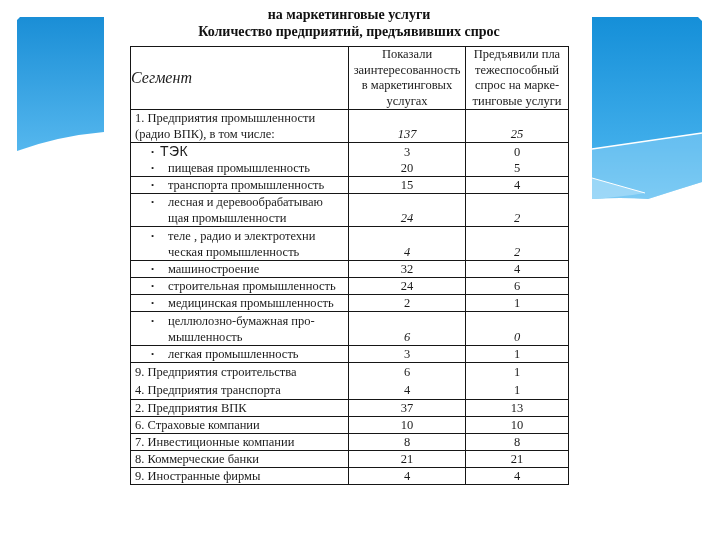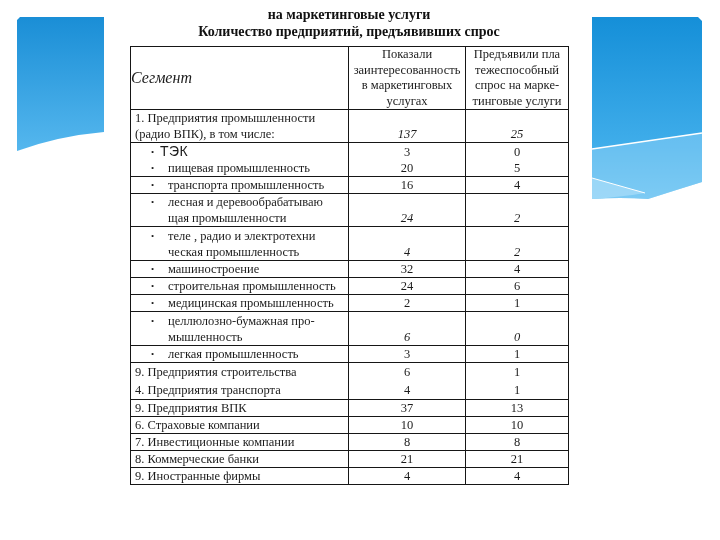--- a/index.html
+++ b/index.html
@@ -112,21 +112,21 @@
     <td class="n">
       <div>0</div>
       <div>5</div>
     </td>
   </tr>
 
   <tr style="height:17px">
     <td class="seg">
           <div class="bline"><span class="bul">•</span><span>транспорта промышленность</span></div>
         </td>
-    <td class="n">16</td>
+    <td class="n">15</td>
     <td class="n">4</td>
   </tr>
 
 
   <tr style="height:33px">
     <td class="seg">
       <div class="bline"><span class="bul">•</span><span>лесная и деревообрабатываю</span></div>
       <div class="cont">щая промышленности</div>
     </td>
     <td class="n bottom">24</td>
@@ -195,21 +195,21 @@
       <div>4</div>
     </td>
     <td class="n l18">
       <div>1</div>
       <div>1</div>
     </td>
   </tr>
 
   <tr style="height:17px">
     <td class="seg">
-          <div class="num-line">9. Предприятия ВПК</div>
+          <div class="num-line">2. Предприятия ВПК</div>
         </td>
     <td class="n">37</td>
     <td class="n">13</td>
   </tr>
 
   <tr style="height:17px">
     <td class="seg">
           <div class="num-line">6. Страховые компании</div>
         </td>
     <td class="n">10</td>

